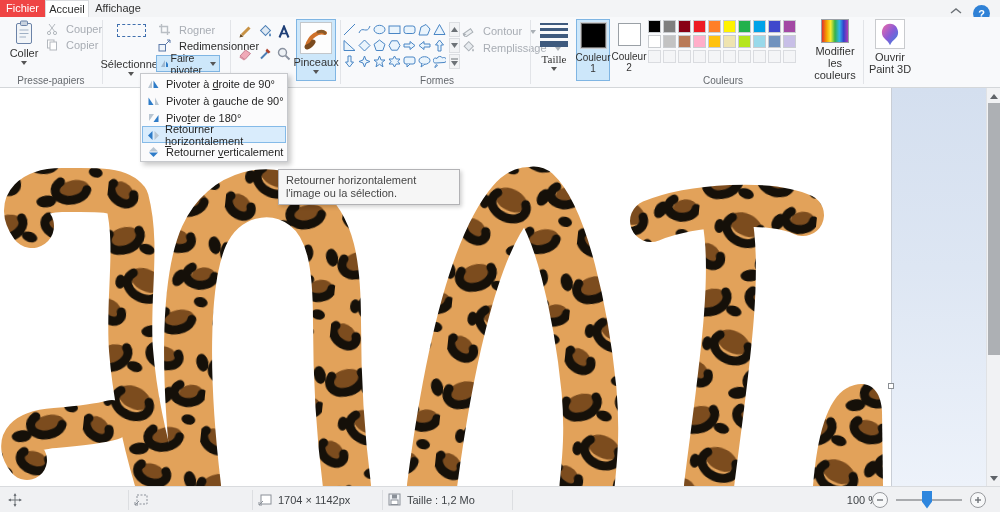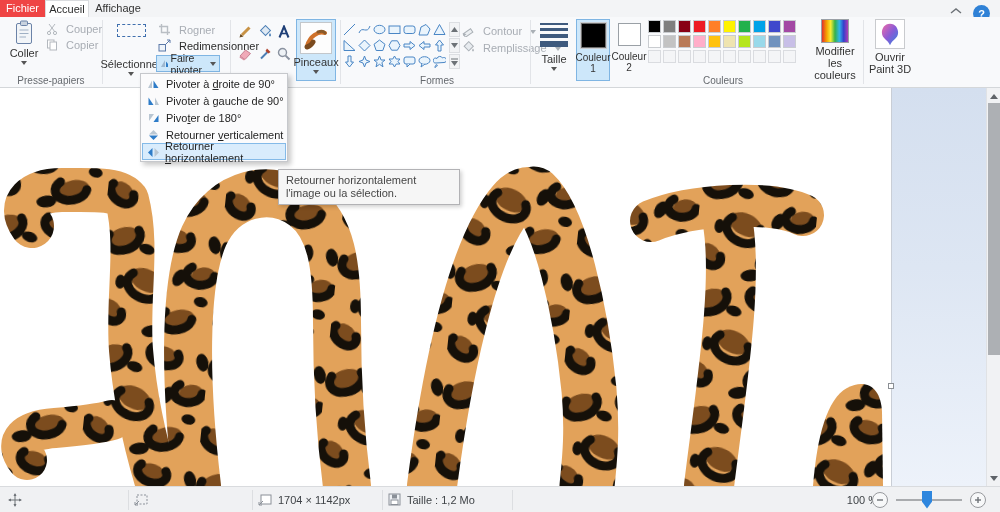--- a/index.html
+++ b/index.html
@@ -337,21 +337,21 @@
       <svg width="13" height="13">
         <rect x="3.5" y="2" width="6.5" height="6.5" transform="rotate(45 6.75 5.25)" fill="#e7ebef" stroke="#aab0b6"></rect>
         <path d="M11,7.5 q1.8,2.2 0,3 q-1.8,-0.8 0,-3" fill="#aab0b6"></path>
       </svg>
       <span class="dis-txt">Remplissage</span>
       <span class="caret dis"></span>
     </div>
     <div class="group-label" style="left:342px;width:190px;">Formes</div>
     <div class="vsep" style="left:530px;"></div>
 
-    <div class="bigbtn" style="left:533px;top:3px;width:42px;height:58px;">
+    <div class="bigbtn" style="left:533px;top:3px;width:42px;height:58px;font-family:Liberation Serif, serif;">
       <div class="size-bars" style="width:28px;">
         <div style="width:28px;height:2px;"></div>
           <div style="width:28px;height:3px;"></div>
         <div style="width:28px;height:4px;"></div>
           <div style="width:28px;height:6px;"></div>
       </div>
       <span class="lbl" style="margin-top:6px;">Taille</span>
       <span class="caret"></span>
     </div>
 
@@ -564,33 +564,33 @@
       </svg>
       <span><span>Pivoter à </span><span class="u">g</span><span>auche de 90°</span></span>
     </div>
     <div class="menu-item">
       <svg width="13" height="12">
         <polygon points="2,2 7,2 2,9" fill="#b9c6d2"></polygon>
           <polygon points="11.5,10 6.5,10 11.5,3" fill="#2e7cc8"></polygon>
       </svg>
       <span><span>Pivo</span><span class="u">t</span><span>er de 180°</span></span>
     </div>
+    <div class="menu-item hl">
+      <svg width="13" height="12">
+        <polygon points="5.5,2 5.5,11 1,6.5" fill="#2e7cc8"></polygon>
+          <polygon points="7.5,2 7.5,11 12,6.5" fill="#b9c6d2"></polygon>
+      </svg>
+      <span><span>Retourner </span><span class="u">h</span><span>orizontalement</span></span>
+    </div>
     <div class="menu-item">
       <svg width="13" height="12">
         <polygon points="2,5.5 11,5.5 6.5,1" fill="#b9c6d2"></polygon>
           <polygon points="2,6.5 11,6.5 6.5,11" fill="#2e7cc8"></polygon>
       </svg>
       <span><span>Retourner </span><span class="u">v</span><span>erticalement</span></span>
     </div>
-    <div class="menu-item hl">
-      <svg width="13" height="12">
-        <polygon points="5.5,2 5.5,11 1,6.5" fill="#2e7cc8"></polygon>
-          <polygon points="7.5,2 7.5,11 12,6.5" fill="#b9c6d2"></polygon>
-      </svg>
-      <span><span>Retourner </span><span class="u">h</span><span>orizontalement</span></span>
-    </div>
   </div>
 
   <div class="tooltip">
     <span>Retourner horizontalement l'image ou la sélection.</span>
   </div>
 
 </div>
 
 </body></html>

